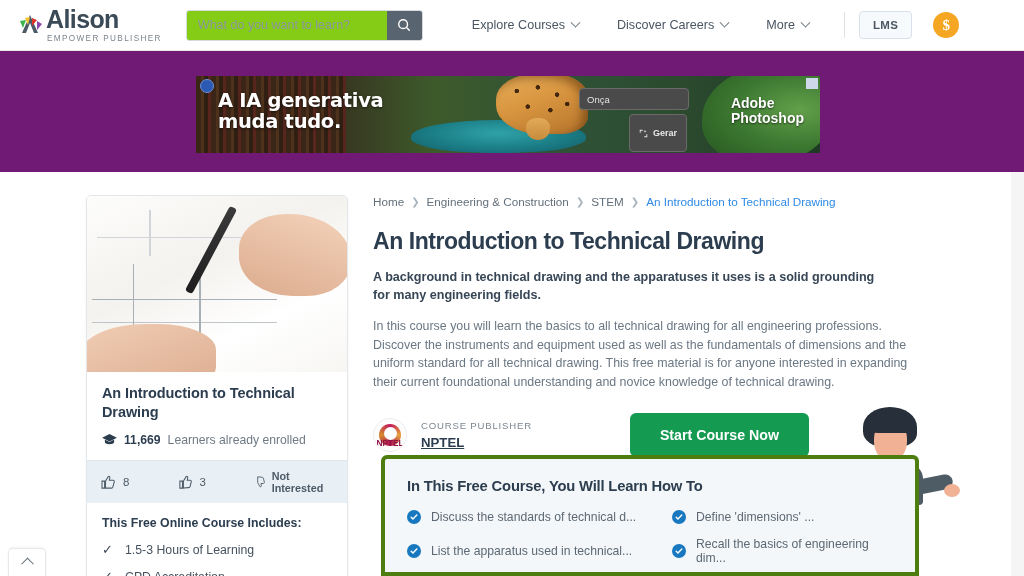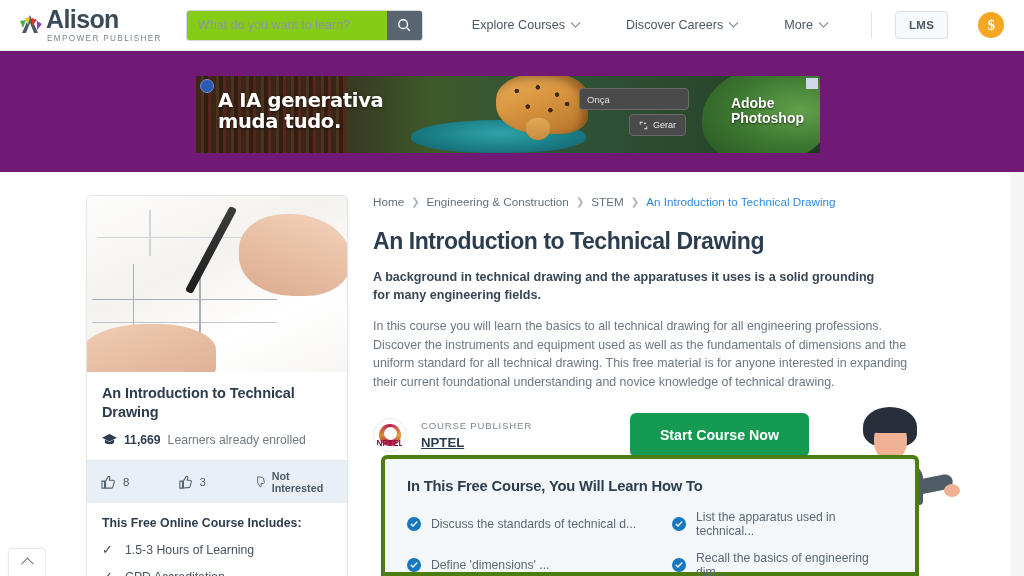--- a/index.html
+++ b/index.html
@@ -43,21 +43,21 @@
     padding: 0 11px; font-size: 12.5px; color: #3b4a57;
     font-family: "Liberation Sans", sans-serif; background: #84cc16;
   }
   .search-input::placeholder { color: #8d969e; }
   .search-btn {
     width: 35px; background: #586571; border: none;
     display: flex; align-items: center; justify-content: center;
     cursor: pointer;
   }
 
-  .nav { display: flex; align-items: center; margin-left: 32px; gap: 13px; }
+  .nav { display: flex; align-items: center; margin-left: 32px; gap: 4px; }
   .nav-item {
     display: flex; align-items: center; gap: 7px;
     font-size: 12.6px; color: #4a5662; padding: 0 17px;
     cursor: pointer; white-space: nowrap;
   }
   .chev {
     width: 7px; height: 7px;
     border-right: 1.4px solid #707b85; border-bottom: 1.4px solid #707b85;
     transform: rotate(45deg) translate(-2px,-2px);
   }
@@ -131,22 +131,22 @@
     font-family: "DejaVu Sans", sans-serif;
   }
   .ad-prompt {
     position: absolute; left: 383px; top: 12px; width: 110px; height: 22px;
     background: #4a4a4a; border: 1px solid #6a6a6a; border-radius: 4px;
     color: #e2e2e2; font-size: 9.5px; padding: 5px 7px;
   }
   .ad-gen {
     position: absolute; left: 433px; top: 38px;
     background: #4a4a4a; border: 1px solid #6a6a6a; border-radius: 4px;
-    color: #e8e8e8; font-size: 9px; padding: 5px 9px;
-    display: flex; align-items: center; gap: 5px; cursor: pointer;
+    color: #e8e8e8; font-size: 9px; padding: 13px 9px;
+    display: flex; align-items: center; gap: 5px; cursor: pointer; font-weight: bold;
   }
   .ad-brand {
     position: absolute; right: 16px; top: 20px; text-align: left;
     color: #fff; font-weight: bold; font-size: 14px; line-height: 15px;
     text-shadow: 0 1px 2px rgba(0,0,0,.6);
   }
   .ad-badge {
     position: absolute; left: 4px; top: 3px; width: 14px; height: 14px;
     border-radius: 50%; background: #2a5ab4; border: 1px solid #6d8fd6;
   }
@@ -521,29 +521,29 @@
             </svg>
         </span>
         <span>Discuss the standards of technical d...</span>
       </div>
       <div class="learn-item">
         <span class="lo-check">
           <svg width="8" height="8" viewBox="0 0 10 10">
               <path d="M1.5 5.2l2.2 2.2L8.5 2.6" fill="none" stroke="#fff" stroke-width="1.8" stroke-linecap="round"></path>
             </svg>
         </span>
-        <span>List the apparatus used in technical...</span>
+        <span>Define 'dimensions' ...</span>
       </div>
       <div class="learn-item">
         <span class="lo-check">
           <svg width="8" height="8" viewBox="0 0 10 10">
               <path d="M1.5 5.2l2.2 2.2L8.5 2.6" fill="none" stroke="#fff" stroke-width="1.8" stroke-linecap="round"></path>
             </svg>
         </span>
-        <span>Define 'dimensions' ...</span>
+        <span>List the apparatus used in technical...</span>
       </div>
       <div class="learn-item">
         <span class="lo-check">
           <svg width="8" height="8" viewBox="0 0 10 10">
               <path d="M1.5 5.2l2.2 2.2L8.5 2.6" fill="none" stroke="#fff" stroke-width="1.8" stroke-linecap="round"></path>
             </svg>
         </span>
         <span>Recall the basics of engineering dim...</span>
       </div>
     </div>

